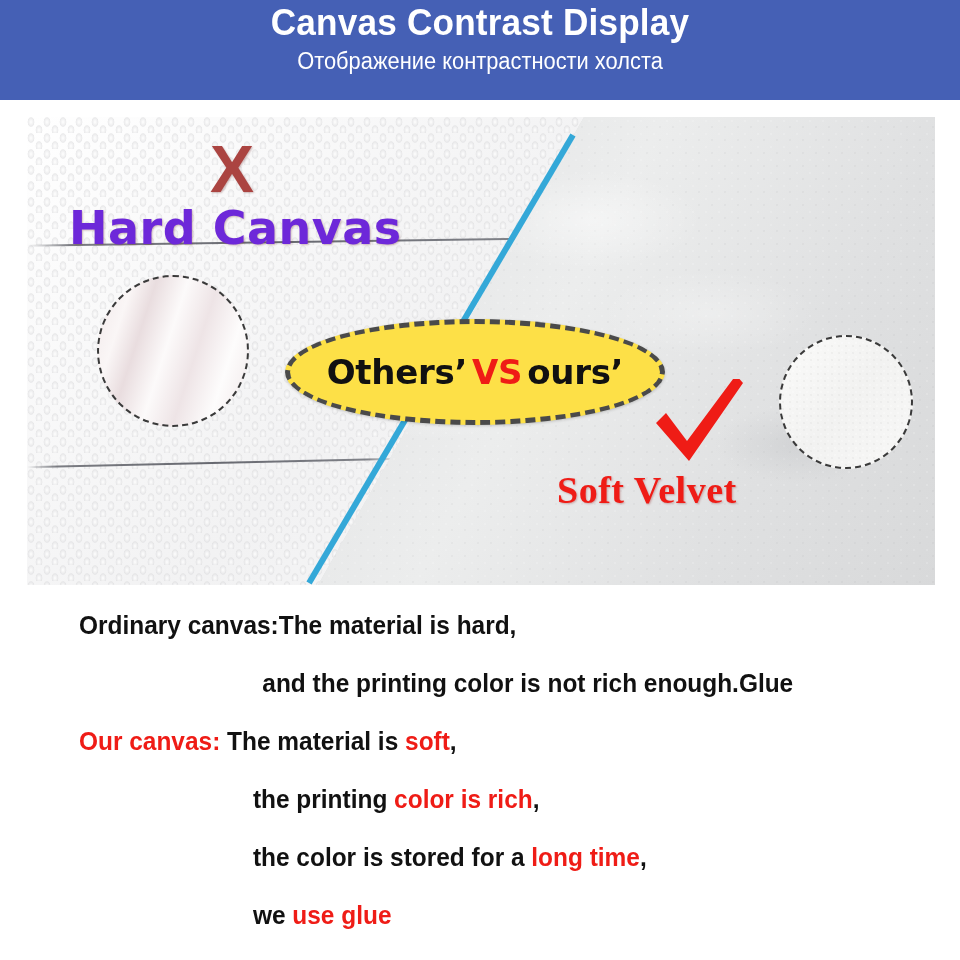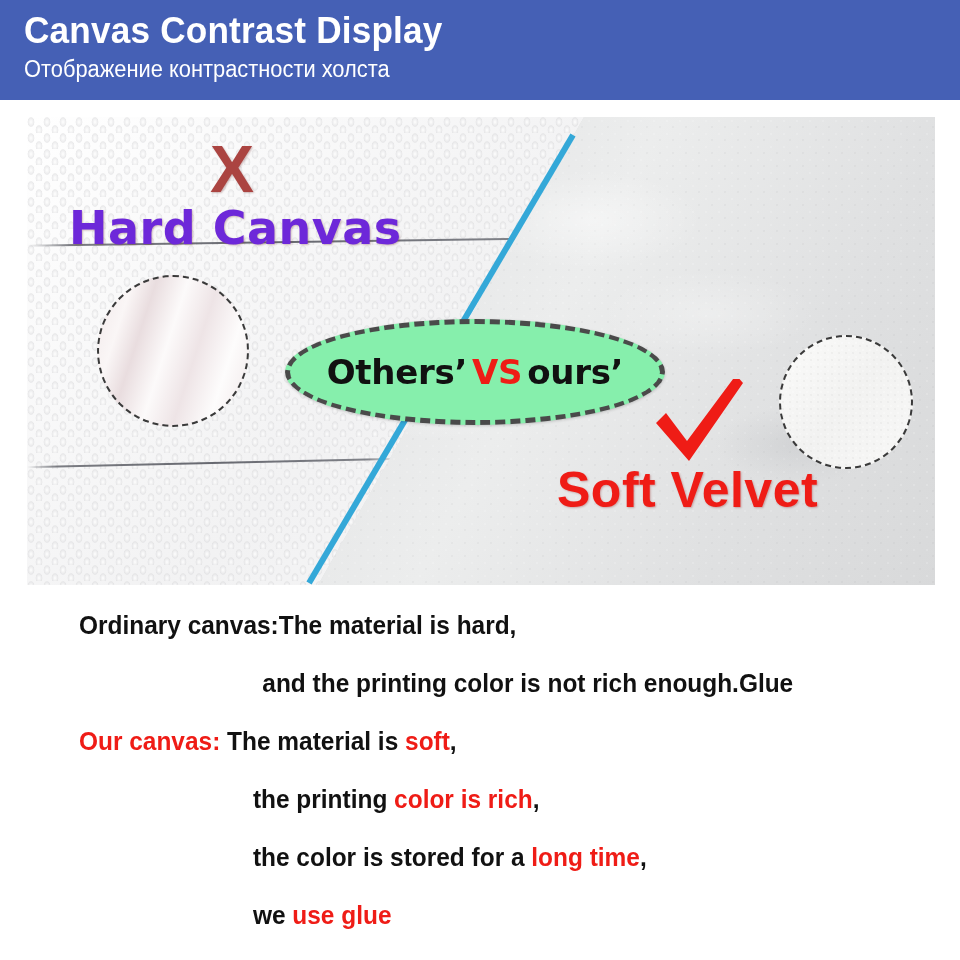--- a/index.html
+++ b/index.html
@@ -17,23 +17,22 @@
   }
 
   
   .header {
     position: absolute;
     left: 0;
     top: 0;
     width: 960px;
     height: 100px;
     background: #4560b5;
-    text-align: left;
+    text-align: center;
     box-sizing: border-box;
-    padding-top: 8px;
   }
   .header-title {
     font-family: "Liberation Sans Narrow", "Liberation Sans", sans-serif;
     font-size: 37px;
     font-weight: bold;
     color: #ffffff;
     line-height: 46px;
     letter-spacing: 0.2px;
     transform: scaleX(0.95);
   }
@@ -143,23 +142,23 @@
     line-height: 50px;
     text-shadow: 1px 1px 2px rgba(120,60,60,0.35);
     white-space: nowrap;
   }
 
   
   .soft-velvet {
     position: absolute;
     left: 530px;
     top: 345px;
-    font-size: 50px;
-    font-weight: bold;
-    font-family: Liberation Sans, sans-serif;
+    font-size: 38px;
+    font-weight: bold;
+    font-family: Liberation Serif, serif;
     color: #ef1c16;
     line-height: 56px;
     letter-spacing: 0.5px;
     white-space: nowrap;
     text-shadow: 1px 1px 2px rgba(140,20,20,0.3);
   }
 
   
   .check-mark {
     position: absolute;
@@ -209,21 +208,21 @@
   }
 
   
   .vs-oval {
     position: absolute;
     left: 258px;
     top: 202px;
     width: 380px;
     height: 106px;
     border-radius: 50%;
-    background: #86efac;
+    background: #fde047;
     border: 5px dashed #4a4a4a;
     box-sizing: border-box;
     display: flex;
     align-items: center;
     justify-content: center;
     box-shadow: 0 1px 3px rgba(0,0,0,0.18);
   }
   .vs-text {
     font-family: "DejaVu Sans", sans-serif;
     font-size: 34px;

